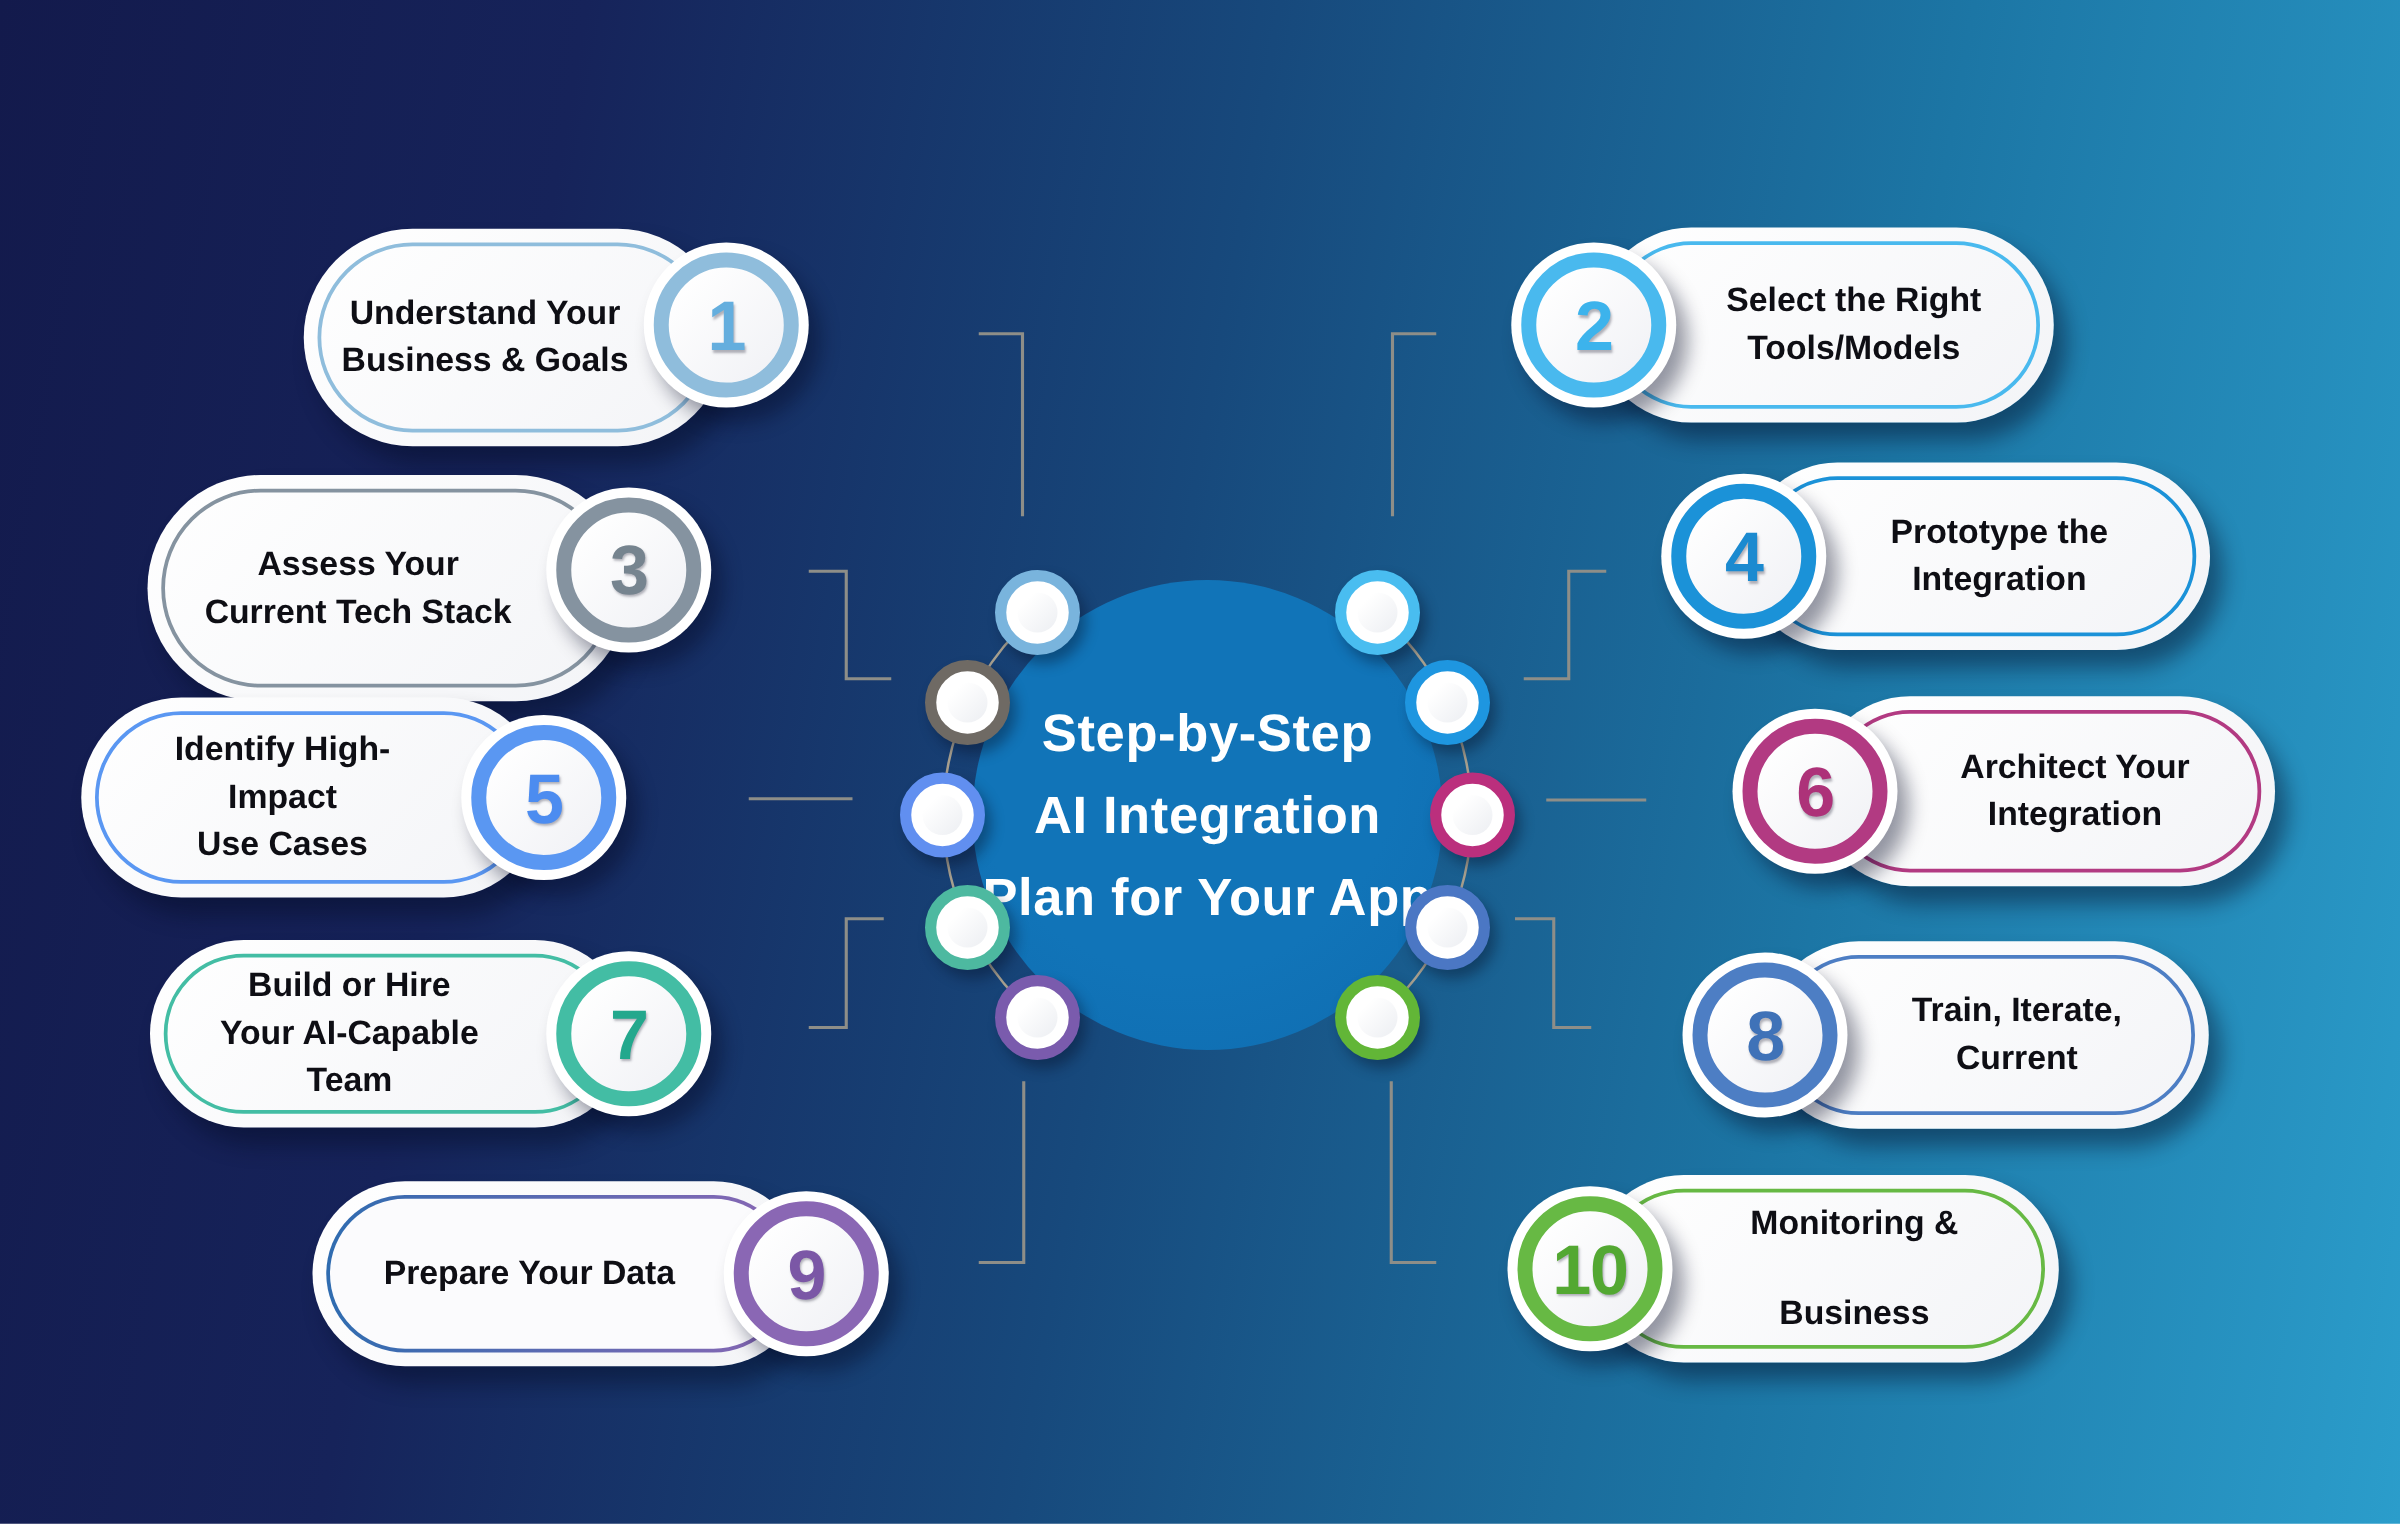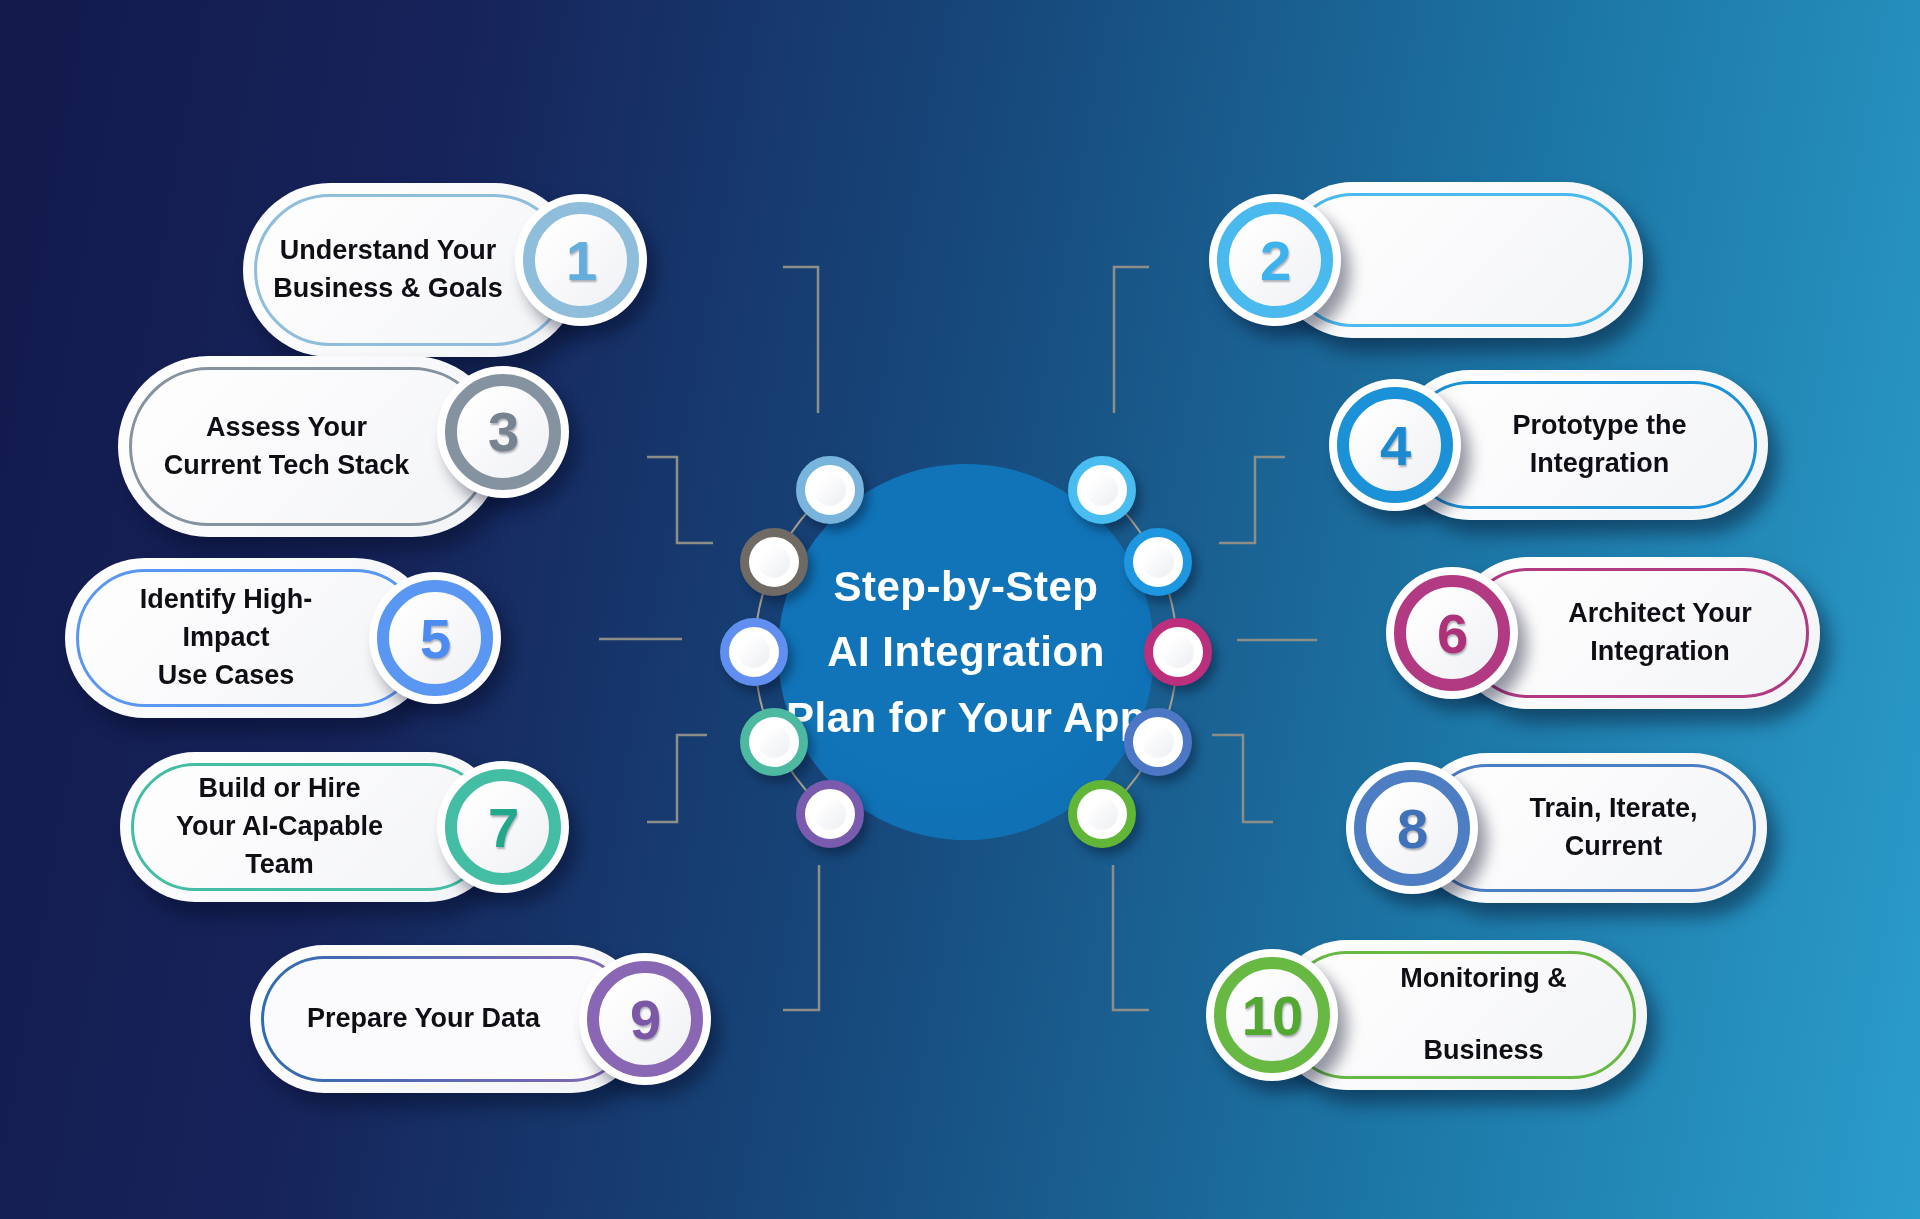--- a/index.html
+++ b/index.html
@@ -136,28 +136,32 @@
         </div>
         <div class="badge" style="top: 11px; left: 272px;">
           <div class="badge-ring" style="border-color: rgb(143, 189, 220);">
             <span class="badge-num" style="color: rgb(100, 174, 222);">1</span>
           </div>
         </div>
       </div>
       <div class="step" style="left: 1209px; top: 182px; width: 434px; height: 156px;">
         <div class="pill-body" style="width: 368px; left: 66px;">
           <div class="pill-outline" style="border: 3px solid rgb(73, 185, 238);"></div>
+          <div class="label" style="left: 72px; right: 24px;">
+            <div>Select the Right</div>
+            <div>Tools/Models</div>
+          </div>
         </div>
         <div class="badge" style="top: 12px; left: 0px;">
           <div class="badge-ring" style="border-color: rgb(73, 185, 238);">
             <span class="badge-num" style="color: rgb(60, 179, 236);">2</span>
           </div>
         </div>
       </div>
-      <div class="step" style="left: 118px; top: 356px; width: 451px; height: 181px;">
+      <div class="step" style="left: 118px; top: 380px; width: 451px; height: 181px;">
         <div class="pill-body" style="width: 385px; left: 0px;">
           <div class="pill-outline" style="border: 3px solid rgb(133, 147, 160);"></div>
           <div class="label" style="left: 24px; right: 72px;">
             <div>Assess Your</div>
             <div>Current Tech Stack</div>
           </div>
         </div>
         <div class="badge" style="top: 9.5px; left: 319px;">
           <div class="badge-ring" style="border-color: rgb(133, 147, 160);">
             <span class="badge-num" style="color: rgb(118, 132, 143);">3</span>

